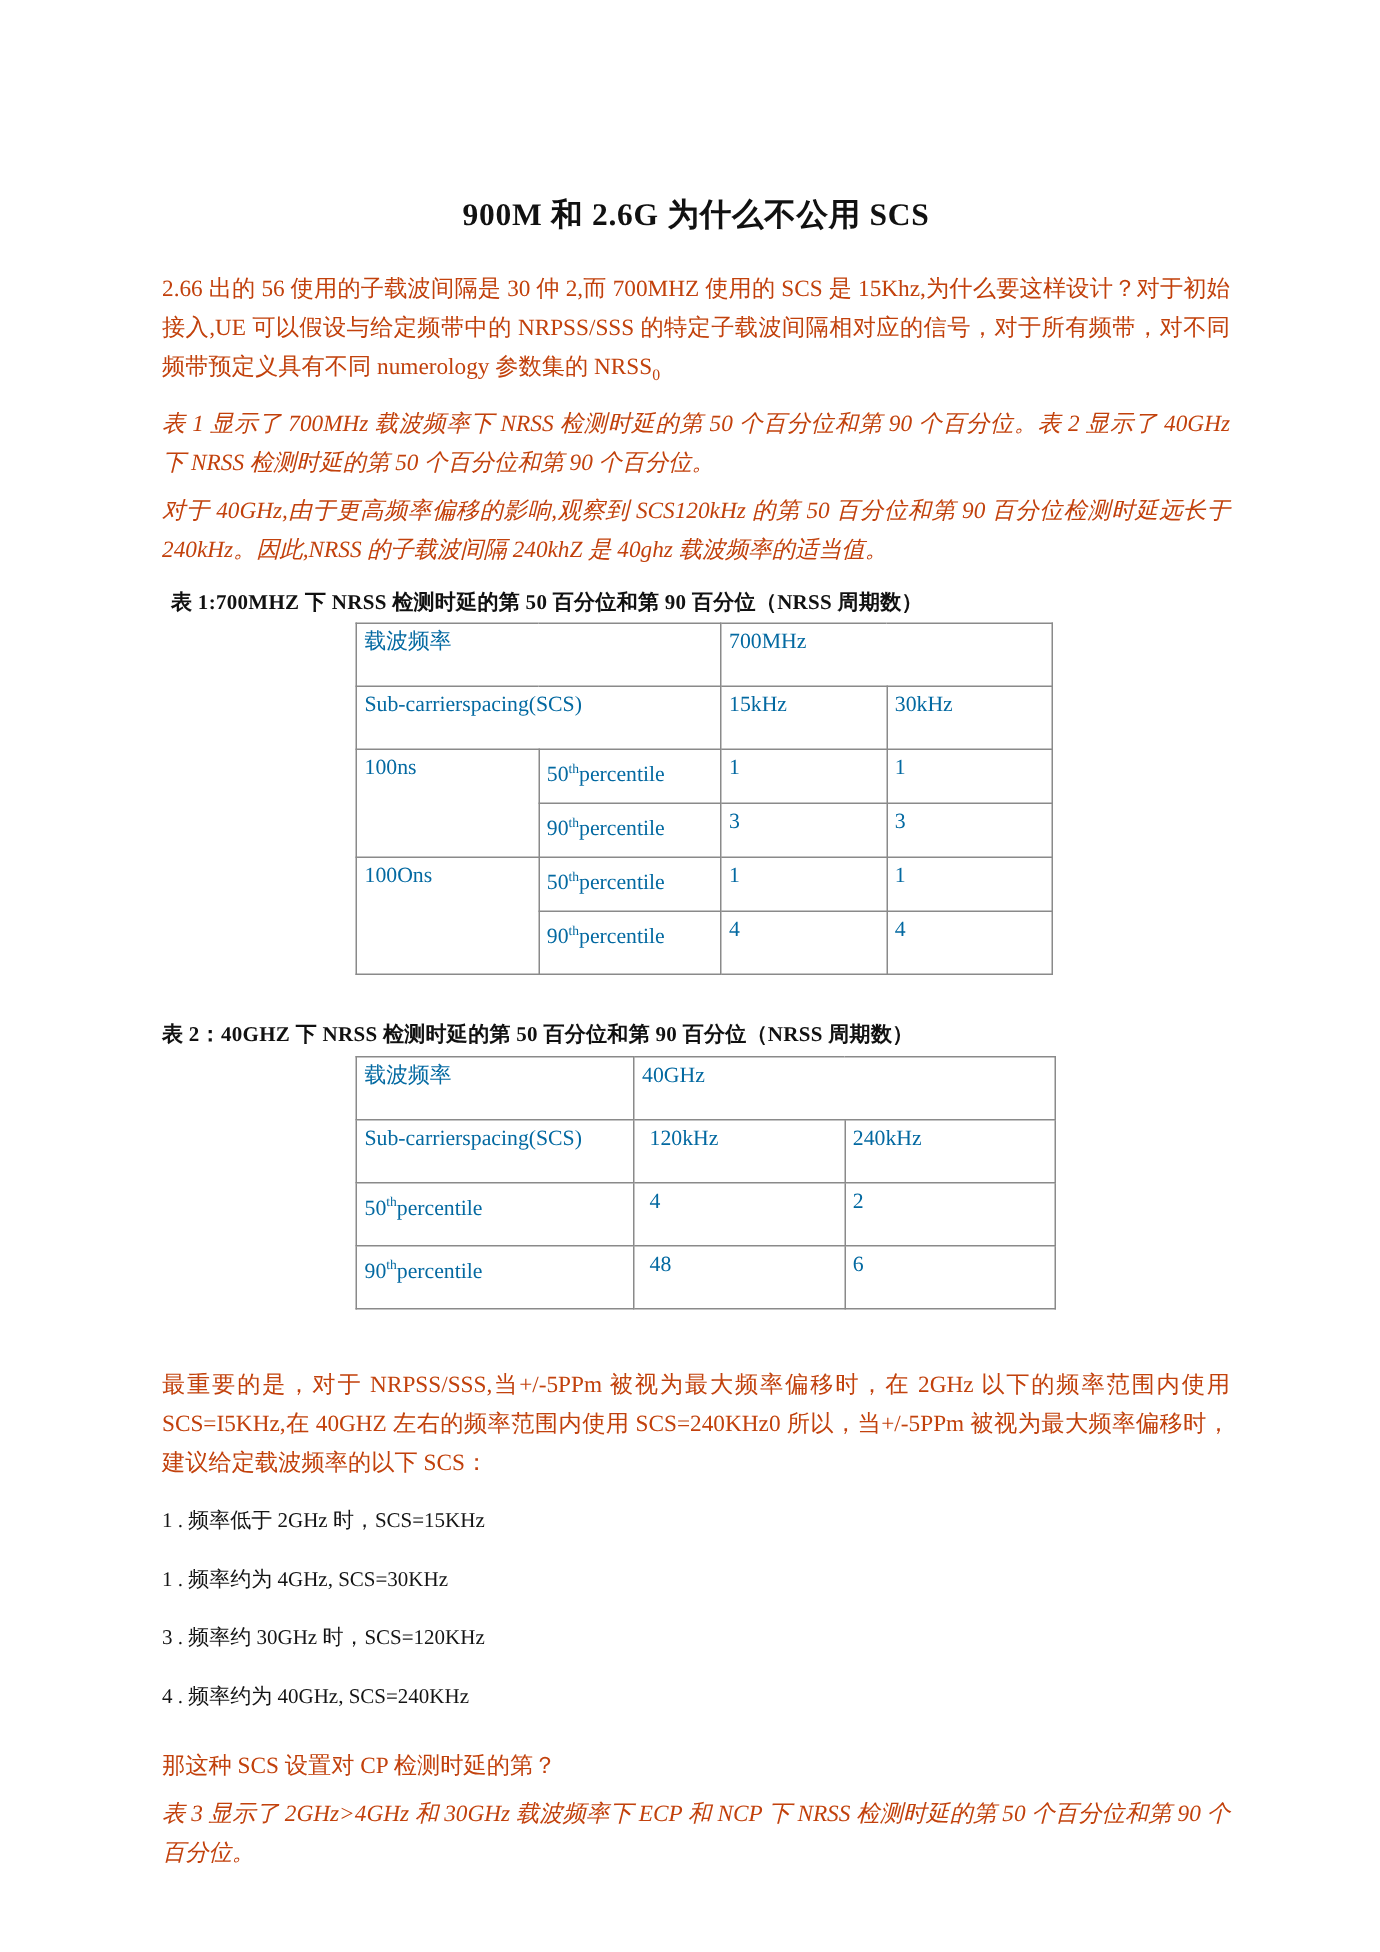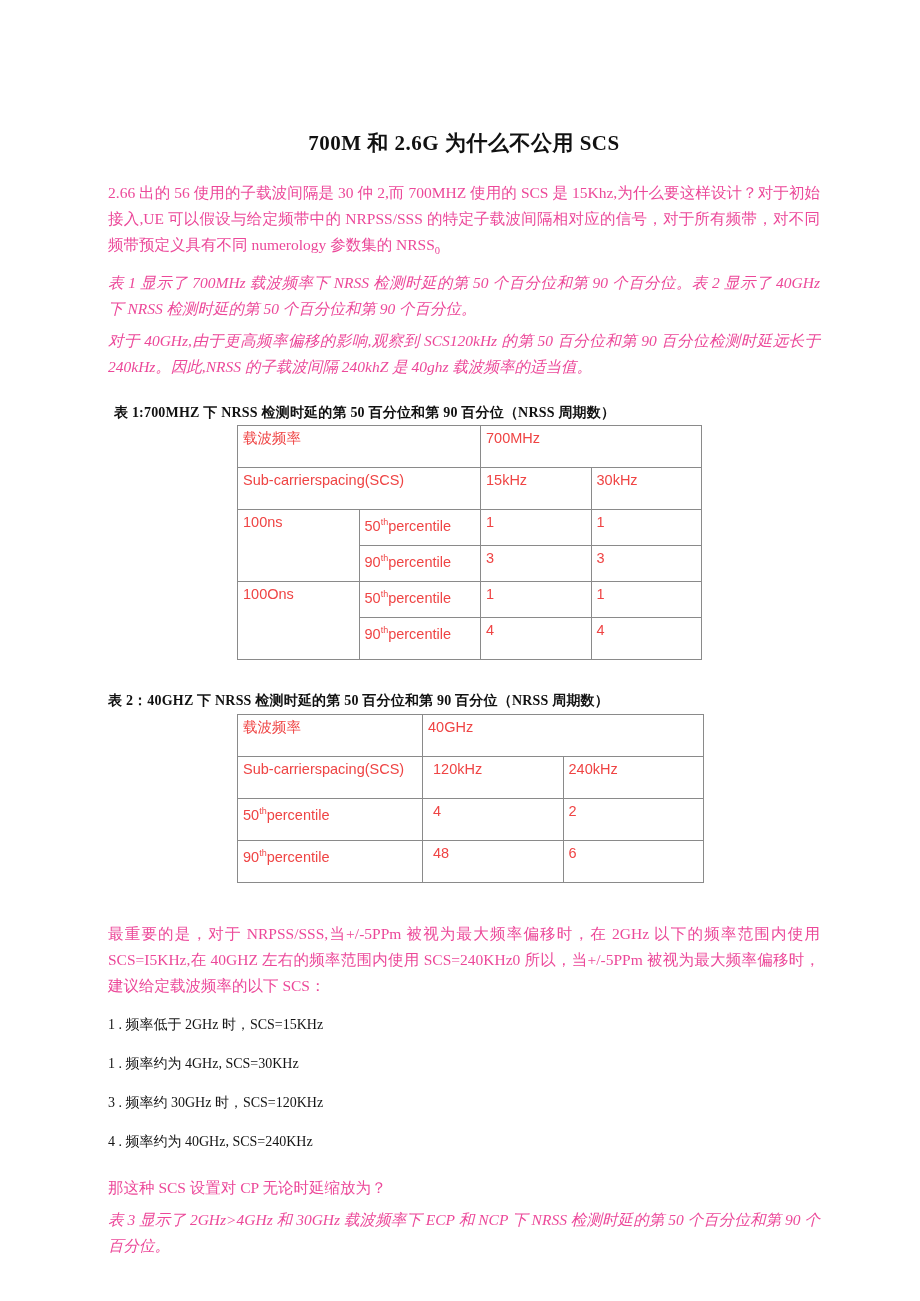--- a/index.html
+++ b/index.html
@@ -42,21 +42,21 @@
     color: #111;
   }
 
   
   .para {
     font-size: 15.5px;
     line-height: 26px;
     margin: 0;
     text-align: justify;
     text-justify: inter-ideograph;
-    color: #ec4899;
+    color: #c2410c;
   }
   .para.first { margin-top: 23px; }
   .para + .para { margin-top: 6px; font-style: italic; }
 
   .para sub { font-size: 0.68em; vertical-align: sub; }
 
   
   .list-item {
     font-size: 14px;
     line-height: 26px;
@@ -67,31 +67,31 @@
 
   
   .table-caption {
     font-size: 14px;
     font-weight: 700;
     line-height: 22px;
     margin: 0;
     color: #111;
     letter-spacing: 0.2px;
   }
-  .cap-1 { margin-top: 22px; padding-left: 6px; }
+  .cap-1 { margin-top: 12px; padding-left: 6px; }
   .cap-2 { margin-top: 0px; padding-left: 0px; }
 
   
   .tbl-wrap { }
   table.doc-table {
     border-collapse: collapse;
     table-layout: fixed;
-    font-family: Liberation Sans, sans-serif;
+    font-family: Liberation Serif, serif;
     font-size: 14.5px;
-    color: #ef4444;
+    color: #0369a1;
     background: #fff;
   }
   table.doc-table td {
     border: 1px solid #8a8a8a;
     padding: 3px 4px 3px 5px;
     vertical-align: top;
     line-height: 19px;
     font-weight: 400;
   }
   table.doc-table td sup { font-size: 0.62em; vertical-align: super; }
@@ -125,21 +125,21 @@
   .spacer-after-t1 { height: 30px; }
   .spacer-after-t2 { height: 18px; }
   .gap-before-para { margin-top: 20px; }
 </style>
 </head>
 <body>
 
 <div class="page">
   <div class="content">
 
-    <h1 class="doc-title">700M 和 2.6G 为什么不公用 SCS</h1>
+    <h1 class="doc-title">900M 和 2.6G 为什么不公用 SCS</h1>
 
     <p class="para first"><span>2.66 出的 56 使用的子载波间隔是 30 仲 2,而 700MHZ 使用的 SCS 是 15Khz,为什么要这样设计？对于初始接入,UE 可以假设与给定频带中的 NRPSS/SSS 的特定子载波间隔相对应的信号，对于所有频带，对不同频带预定义具有不同 numerology 参数集的 NRSS</span><sub>0</sub></p>
 
     <p class="para">表 1 显示了 700MHz 载波频率下 NRSS 检测时延的第 50 个百分位和第 90 个百分位。表 2 显示了 40GHz 下 NRSS 检测时延的第 50 个百分位和第 90 个百分位。</p>
 
 
     <p class="para">对于 40GHz,由于更高频率偏移的影响,观察到 SCS120kHz 的第 50 百分位和第 90 百分位检测时延远长于 240kHz。因此,NRSS 的子载波间隔 240khZ 是 40ghz 载波频率的适当值。</p>
 
     <p class="table-caption cap-1">表 1:700MHZ 下 NRSS 检测时延的第 50 百分位和第 90 百分位（NRSS 周期数）</p>
 
@@ -213,18 +213,18 @@
 
     <div class="spacer-after-t2"></div>
 
     <p class="para gap-before-para">最重要的是，对于 NRPSS/SSS,当+/-5PPm 被视为最大频率偏移时，在 2GHz 以下的频率范围内使用 SCS=I5KHz,在 40GHZ 左右的频率范围内使用 SCS=240KHz0 所以，当+/-5PPm 被视为最大频率偏移时，建议给定载波频率的以下 SCS：</p>
 
     <p class="list-item">1 . 频率低于 2GHz 时，SCS=15KHz</p>
     <p class="list-item">1 . 频率约为 4GHz, SCS=30KHz</p>
     <p class="list-item">3 . 频率约 30GHz 时，SCS=120KHz</p>
     <p class="list-item">4 . 频率约为 40GHz, SCS=240KHz</p>
 
-    <p class="para gap-before-para">那这种 SCS 设置对 CP 无论时延缩放为？</p>
+    <p class="para gap-before-para">那这种 SCS 设置对 CP 检测时延的第？</p>
 
     <p class="para">表 3 显示了 2GHz&gt;4GHz 和 30GHz 载波频率下 ECP 和 NCP 下 NRSS 检测时延的第 50 个百分位和第 90 个百分位。</p>
 
   </div>
 </div>
 
 </body></html>

